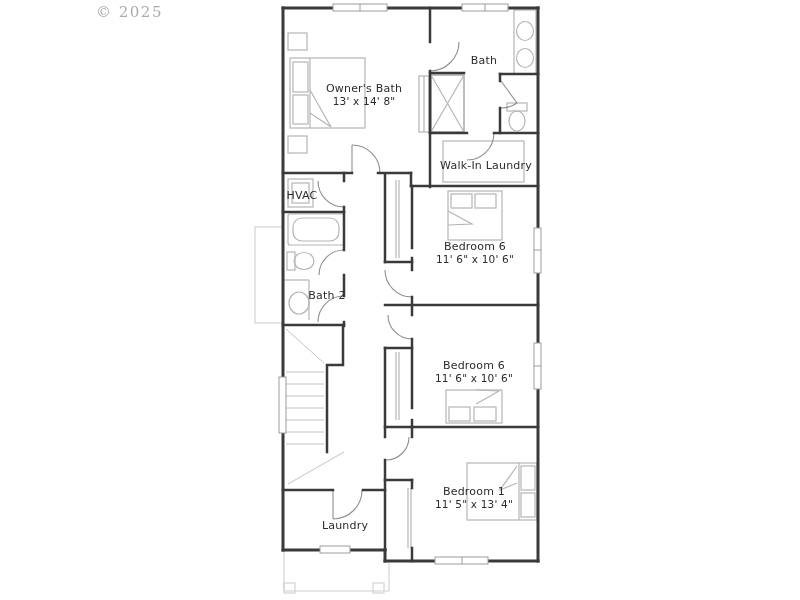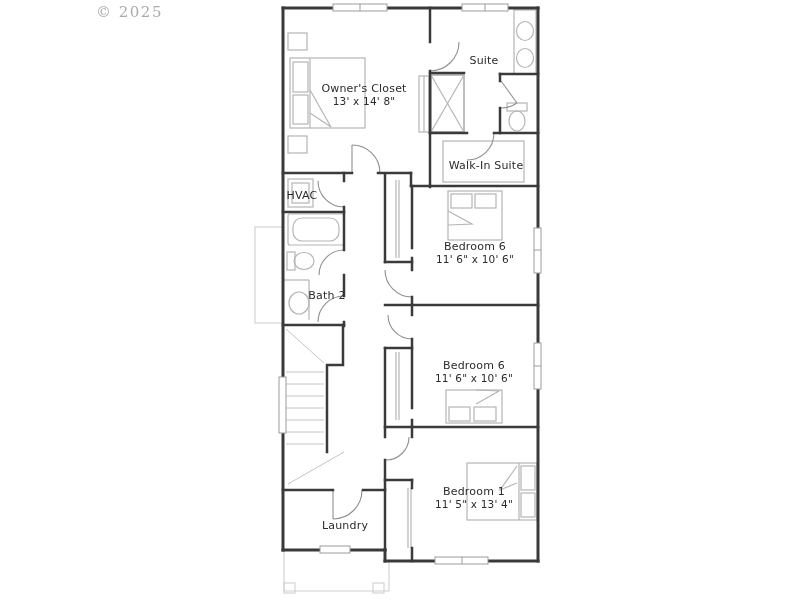--- a/index.html
+++ b/index.html
@@ -236,25 +236,25 @@
       </g>
       <g>
         <rect class="win" x="435" y="557" width="53" height="7"></rect>
         <line class="win" x1="462" y1="557" x2="462" y2="564"></line>
       </g>
     </g>
   </svg>
 
   <div class="watermark">© 2025</div>
 
-  <div class="room-label" style="left:364px;top:89px">Owner's Closet</div>
+  <div class="room-label" style="left:364px;top:89px">Owner's Bath</div>
   <div class="room-label room-dims" style="left:364px;top:102px">13' x 14' 8"</div>
 
-  <div class="room-label" style="left:484px;top:61px">Suite</div>
-  <div class="room-label" style="left:486px;top:166px">Walk-In Suite</div>
+  <div class="room-label" style="left:484px;top:61px">Bath</div>
+  <div class="room-label" style="left:486px;top:166px">Walk-In Laundry</div>
   <div class="room-label" style="left:302px;top:196px">HVAC</div>
   <div class="room-label" style="left:327px;top:296px">Bath 2</div>
 
   <div class="room-label" style="left:475px;top:247px">Bedroom 6</div>
   <div class="room-label room-dims" style="left:475px;top:260px">11' 6" x 10' 6"</div>
 
   <div class="room-label" style="left:474px;top:366px">Bedroom 6</div>
   <div class="room-label room-dims" style="left:474px;top:379px">11' 6" x 10' 6"</div>
 
   <div class="room-label" style="left:474px;top:492px">Bedroom 1</div>

